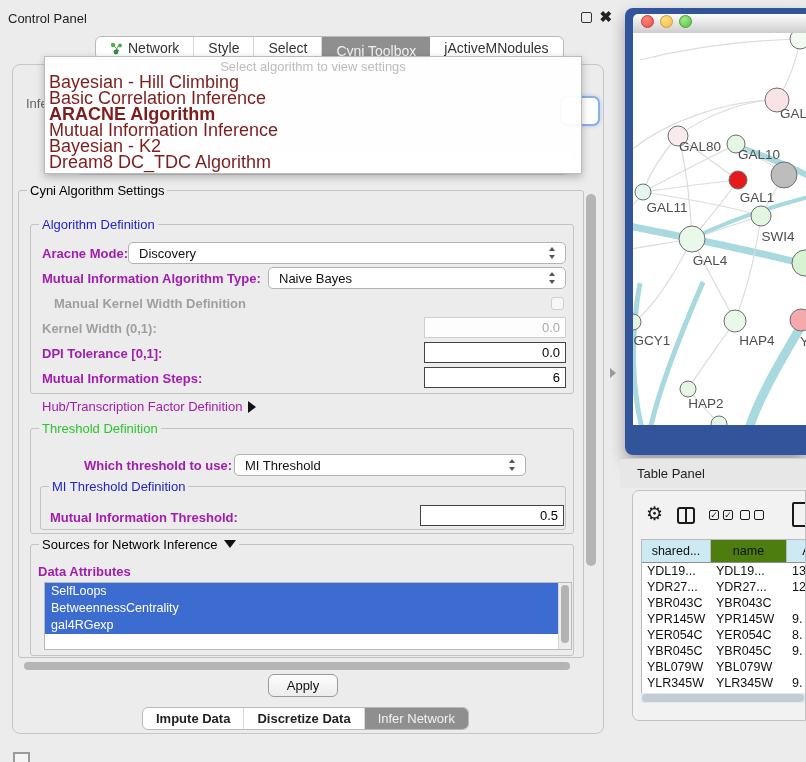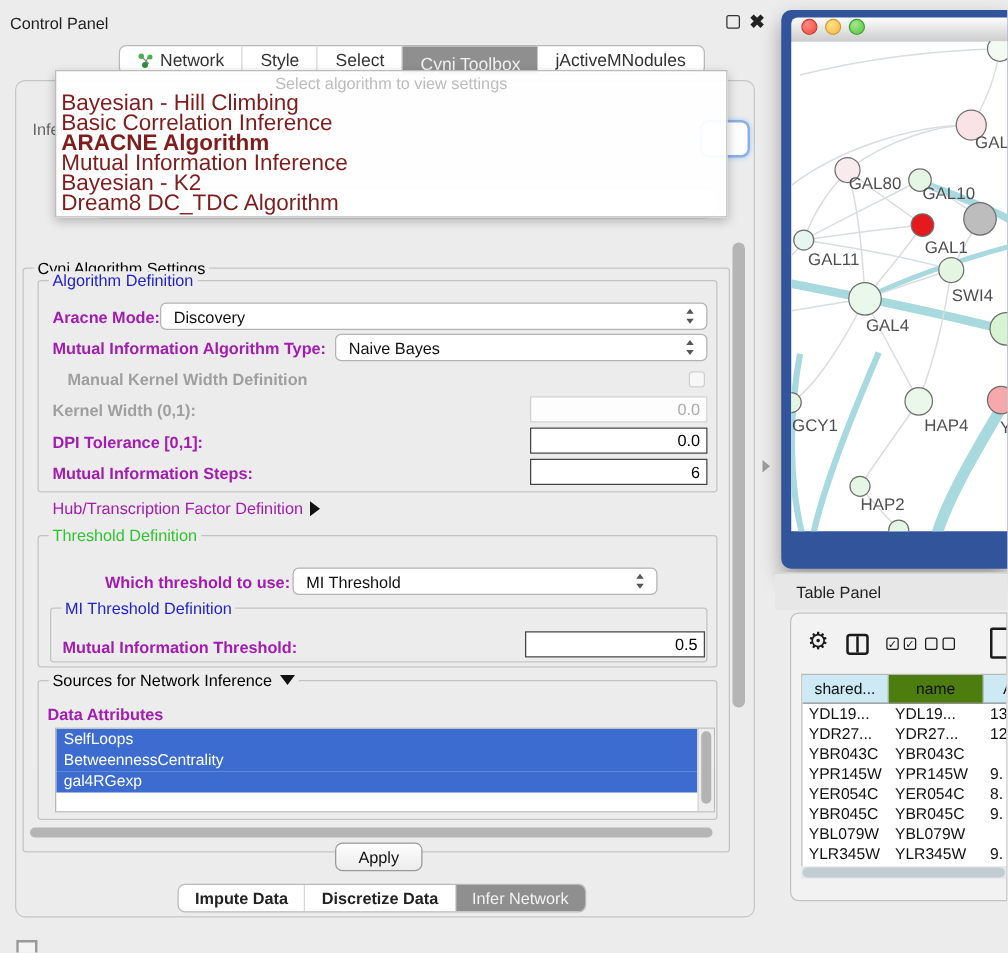--- a/index.html
+++ b/index.html
@@ -139,21 +139,21 @@
       <div class="ttab sel">
         <span>Cyni Toolbox</span>
       </div>
       <div class="ttab">
         <span>jActiveMNodules</span>
       </div>
     </div>
 
   <div class="abs" id="outer-panel"></div>
 
-  <div class="fieldset" style="left:18px;top:190px;width:566px;height:468px;margin-top:24px;">
+  <div class="fieldset" style="left:18px;top:190px;width:566px;height:468px;">
     <span class="legend">Cyni Algorithm Settings</span>
   </div>
 
   <div class="fieldset" style="left:30px;top:224px;width:544px;height:170px;">
     <span class="legend blue">Algorithm Definition</span>
   </div>
   <div class="abs lbl bold" style="left:42px;top:246px;">Aracne Mode:</div>
   <div class="combo" style="left:128px;top:242px;width:438px;height:22px;">
     <span>Discovery</span>
     <span class="spin"></span>

